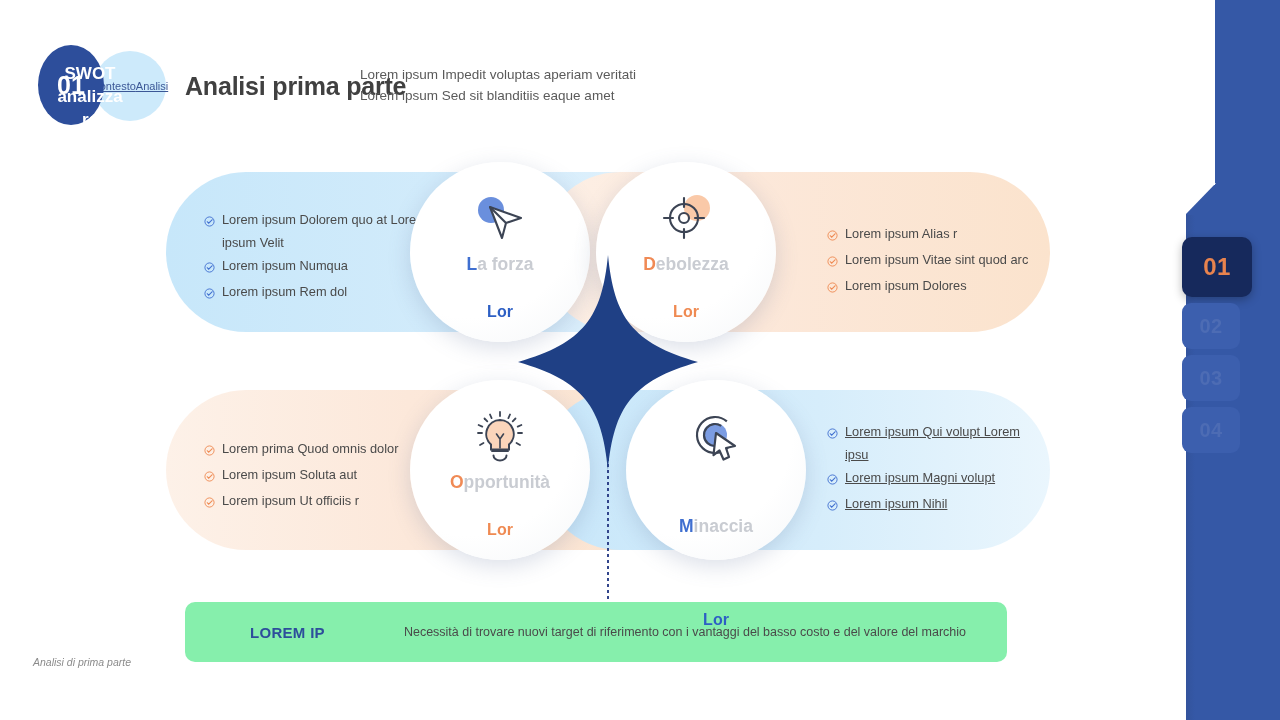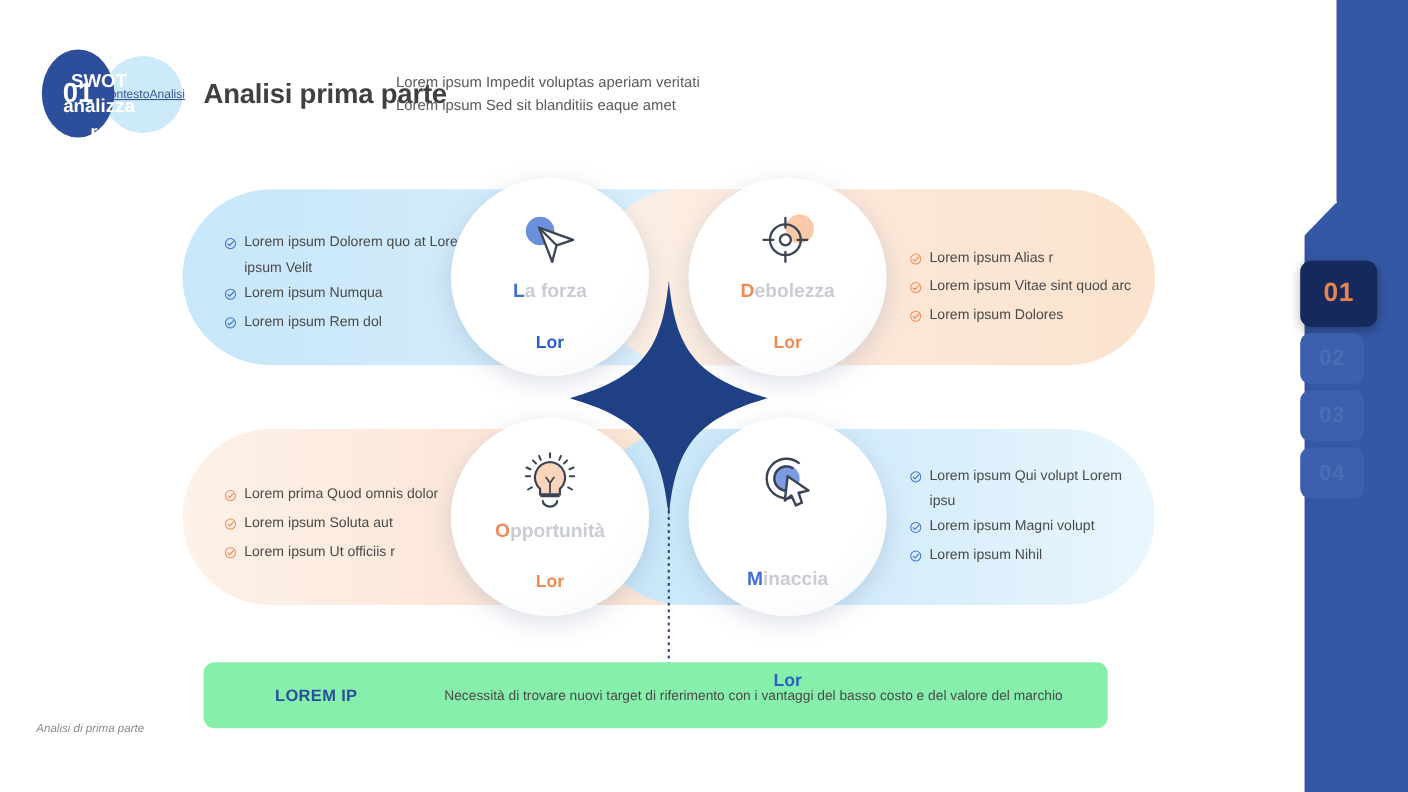--- a/index.html
+++ b/index.html
@@ -143,38 +143,38 @@
   }
   .panel.tl { left: 166px;  top: 172px; width: 604px; background: linear-gradient(to right, #c7e7fa 0%, #d4ecfb 55%, #e9f5fd 100%); }
   .panel.tr { left: 540px;  top: 172px; width: 510px; background: linear-gradient(to left, #fbe3cd 0%, #fce8da 60%, #fdf0e6 100%); }
   .panel.bl { left: 166px;  top: 390px; width: 604px; background: linear-gradient(to left, #fbe3cd 0%, #fce8da 60%, #fdf1e8 100%); }
   .panel.br { left: 540px;  top: 390px; width: 510px; background: linear-gradient(to right, #c8e7fa 0%, #d6edfb 55%, #eaf6fd 100%); }
 
   .bullets { position: absolute; font-size: 12.8px; color: #4a4a4a; line-height: 1.79; }
   .bullets.tl { left: 204px; top: 209px; width: 230px; }
   .bullets.tr { left: 827px; top: 223px; width: 215px; }
   .bullets.bl { left: 204px; top: 438px; width: 230px; }
-  .bullets.br { left: 827px; top: 421px; width: 205px; }
+  .bullets.br { left: 827px; top: 421px; width: 205px; text-decoration: underline; }
   .bl-item { display: flex; align-items: flex-start; gap: 7px; }
   .bl-icon { flex: 0 0 auto; margin-top: 3px; }
   .bl-text { flex: 1 1 auto; }
 
   
   .circ {
     position: absolute;
     width: 180px; height: 180px;
     border-radius: 50%;
     background: radial-gradient(circle at 34% 28%, #ffffff 60%, #f4f6f8 100%);
     box-shadow: 0 6px 22px rgba(90,110,150,0.22);
     display: flex; flex-direction: column;
     align-items: center;
     z-index: 3;
   }
   .circ.tl { left: 410px; top: 162px; }
-  .circ.tr { left: 626px; top: 162px; }
+  .circ.tr { left: 596px; top: 162px; }
   .circ.bl { left: 410px; top: 380px; }
   .circ.br { left: 626px; top: 380px; gap: 46px; }
   .circ-ico { margin-top: 30px; height: 56px; display: flex; align-items: center; }
   .circ-title { margin-top: 6px; font-size: 17.5px; font-weight: bold; color: #c9ccd2; }
   .circ-title .cap-blue { color: #3f6fd0; }
   .circ-title .cap-orange { color: #f08a55; }
   .circ-sub { margin-top: 28px; font-size: 16px; font-weight: bold; }
   .circ-sub.blue { color: #2d5fc4; }
   .circ-sub.orange { color: #ef8a52; }
 

